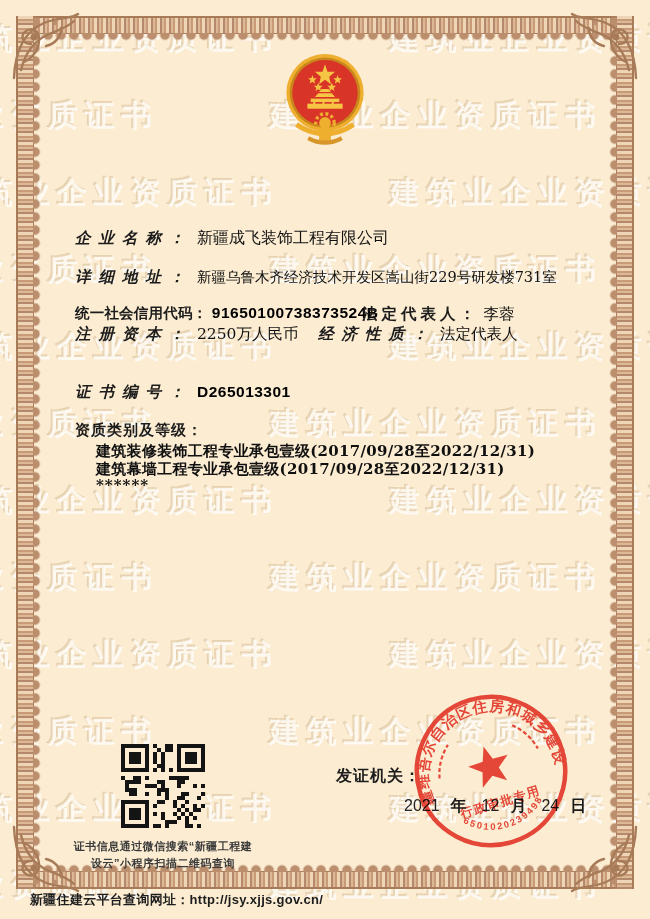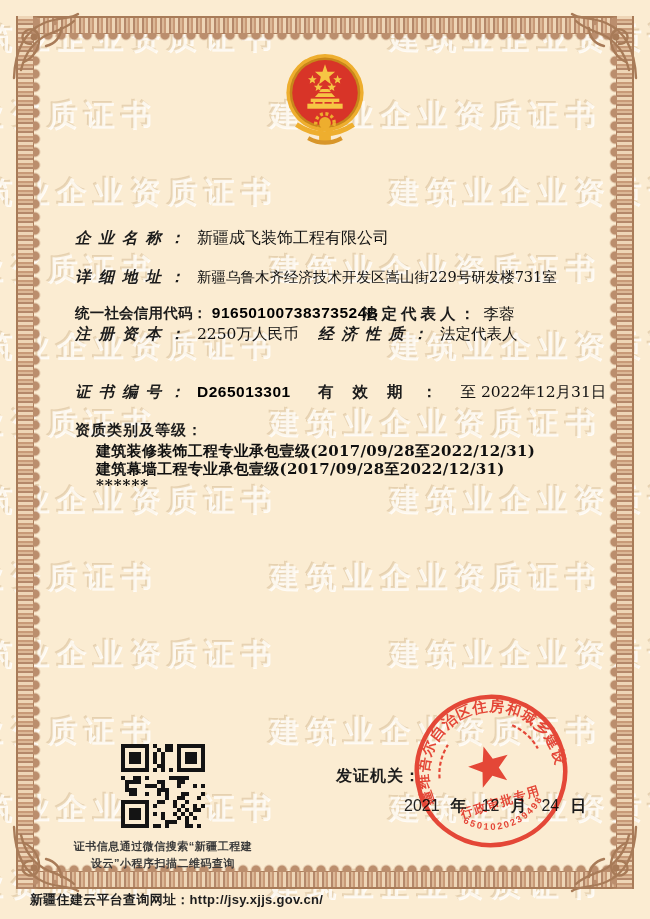--- a/index.html
+++ b/index.html
@@ -176,24 +176,20 @@
       <span class="value">2250万人民币</span>
       <span class="col2" style="left:243px;">
         <span class="label sp-lg">经济性质：</span>
         <span class="value">法定代表人</span>
       </span>
     </div>
 
     <div class="row" style="top:382px;left:75px;width:520px;">
       <span class="label sp-lg">证书编号：</span>
       <span class="value-num">D265013301</span>
-      <span class="col2" style="left:243px;">
-        <span class="label sp-xl">有效期：</span>
-        <span class="value">至 2022年12月31日</span>
-      </span>
     </div>
 
     <div class="row q-head" style="top:421px;left:75px;">资质类别及等级：</div>
     <div class="row q-item" style="top:442px;left:96px;">建筑装修装饰工程专业承包壹级(2017/09/28至2022/12/31)</div>
     <div class="row q-item" style="top:460px;left:96px;">建筑幕墙工程专业承包壹级(2017/09/28至2022/12/31)</div>
     <div class="row q-item" style="top:476px;left:96px;letter-spacing:1px;">******</div>
 
     <div class="qr-block">
       <div class="qr-box" id="qr"><svg width="84" height="84" xmlns="http://www.w3.org/2000/svg">
             <rect x="0" y="0" width="4" height="4" fill="#141414"></rect>

